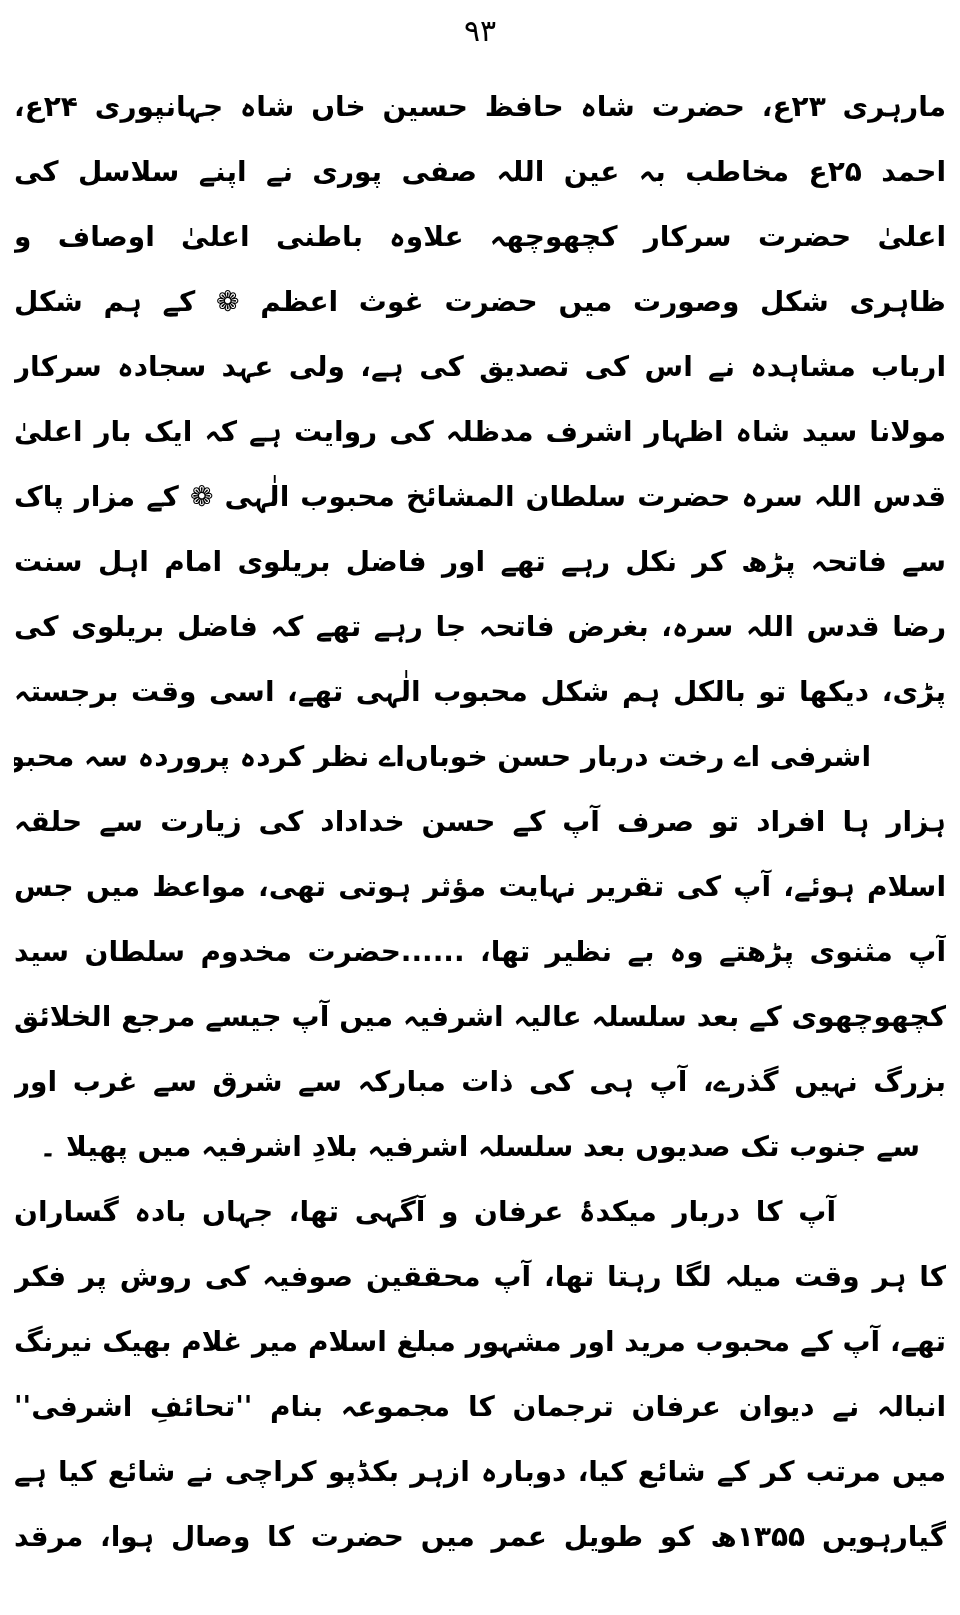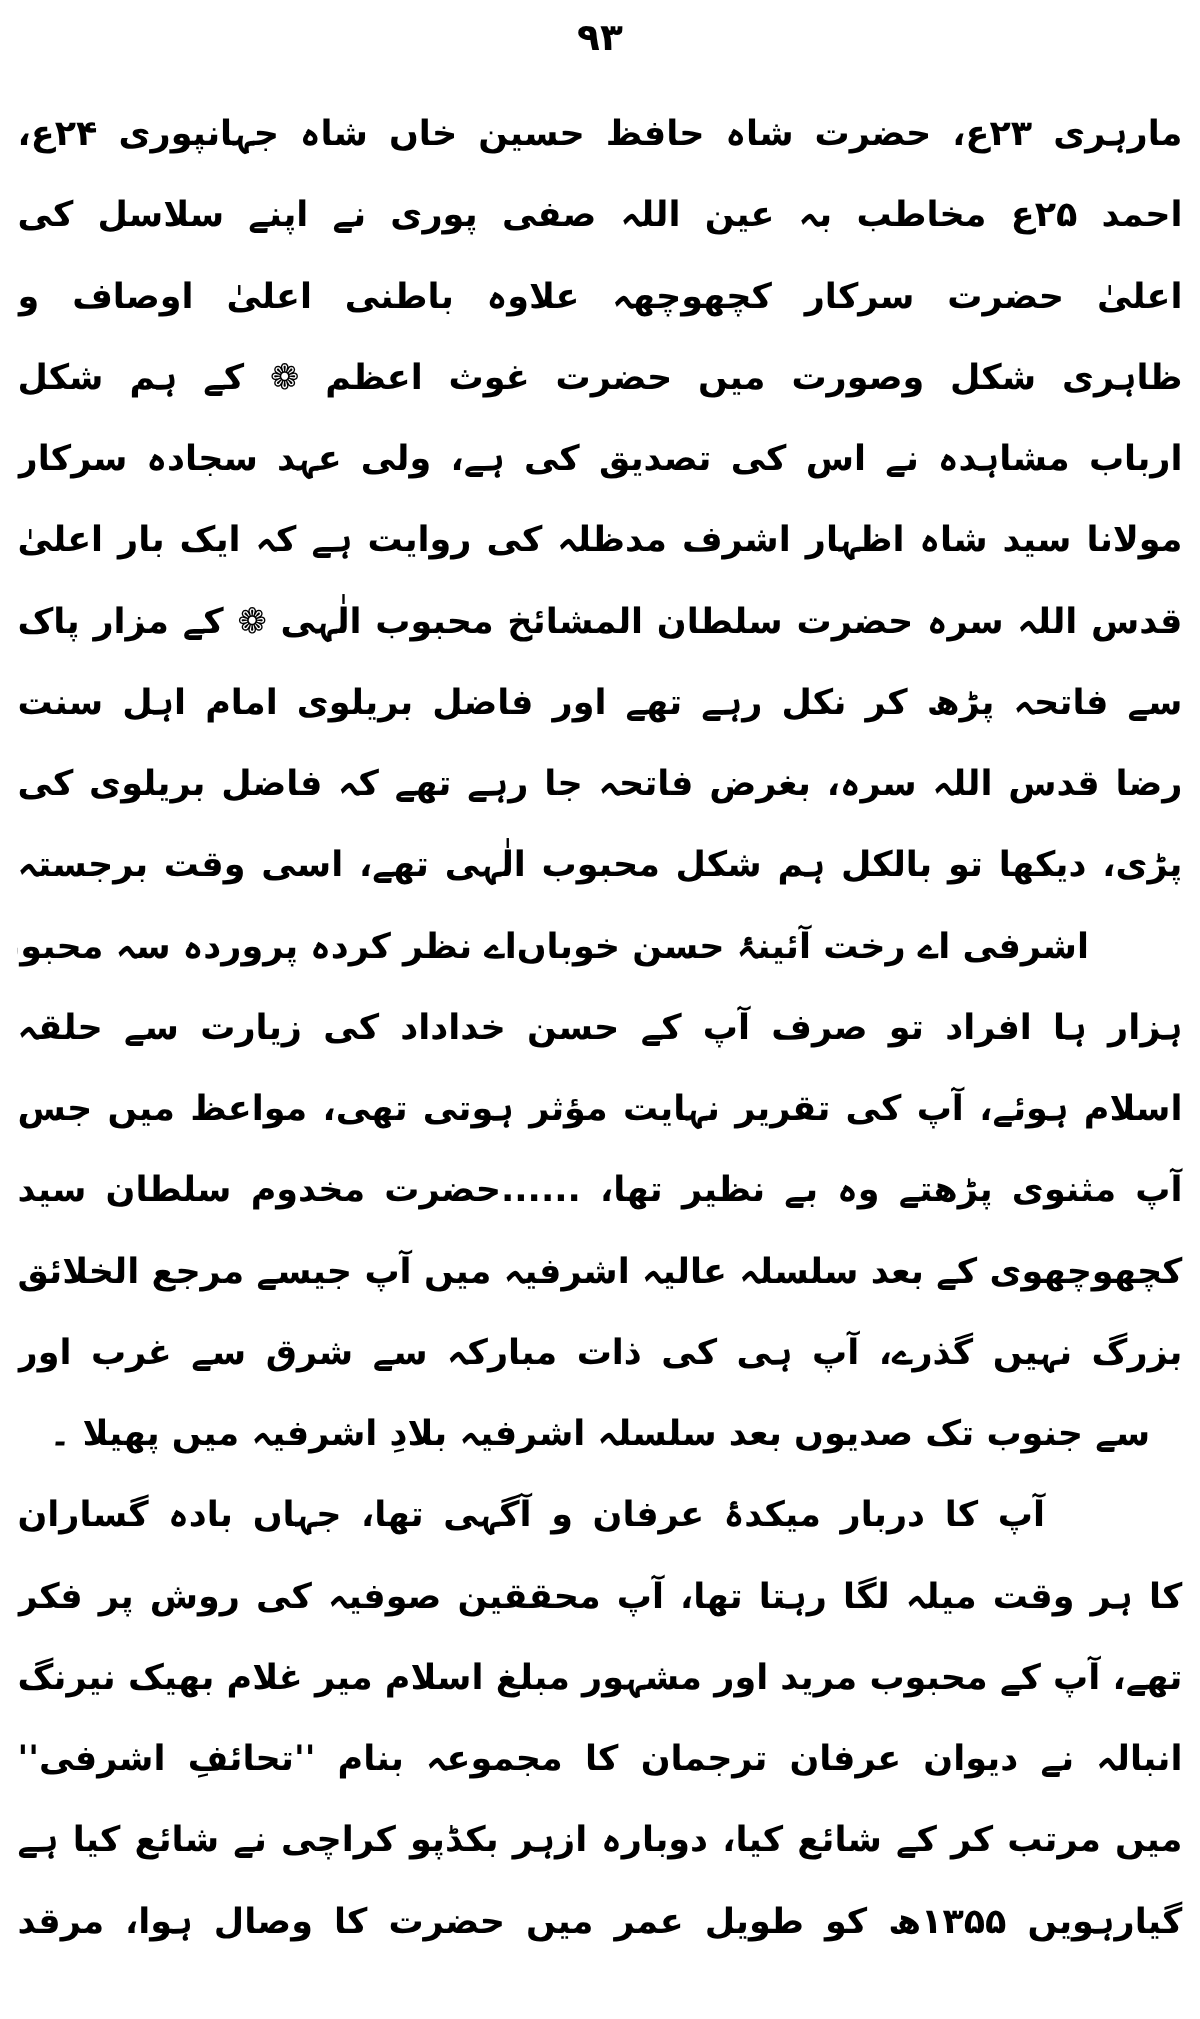--- a/index.html
+++ b/index.html
@@ -15,21 +15,21 @@
     color: #000000;
     direction: rtl;
     font-family: "DejaVu Sans", sans-serif;
     overflow: hidden;
   }
   .page-number {
     height: 52px;
     padding-top: 10px;
     text-align: center;
     font-size: 30px;
-    font-weight: 700;
+    font-weight: 400;
     line-height: 42px;
   }
   .text-block {
     margin-top: 12px;
     padding: 0 14px;
   }
   .line {
     height: 65px;
     line-height: 65px;
     font-size: 28px;
@@ -69,21 +69,21 @@
       <div class="line full">احمد ۲۵ع مخاطب بہ عین اللہ صفی پوری نے اپنے سلاسل کی اجازتیں عطا فرمائیں،</div>
       <div class="line full">اعلیٰ حضرت سرکار کچھوچھہ علاوہ باطنی اعلیٰ اوصاف و خصوصیات کے ساتھ</div>
       <div class="line full">ظاہری شکل وصورت میں حضرت غوث اعظم ❁ کے ہم شکل وصورت تھے،</div>
       <div class="line full">ارباب مشاہدہ نے اس کی تصدیق کی ہے، ولی عہد سجادہ سرکار کلاں حضرت</div>
       <div class="line full">مولانا سید شاہ اظہار اشرف مدظلہ کی روایت ہے کہ ایک بار اعلیٰ حضرت</div>
       <div class="line full">قدس اللہ سرہ حضرت سلطان المشائخ محبوب الٰہی ❁ کے مزار پاک کے اندر</div>
       <div class="line full">سے فاتحہ پڑھ کر نکل رہے تھے اور فاضل بریلوی امام اہل سنت مولانا شاہ احمد</div>
       <div class="line full">رضا قدس اللہ سرہ، بغرض فاتحہ جا رہے تھے کہ فاضل بریلوی کی نظر اعلیٰ حضرت پر</div>
       <div class="line full">پڑی، دیکھا تو بالکل ہم شکل محبوب الٰہی تھے، اسی وقت برجستہ یہ شعر کہا ۔</div>
       <div class="line couplet">
-        <span>اشرفی اے رخت آئینۂ حسن خوباں</span>
+        <span>اشرفی اے رخت دربار حسن خوباں</span>
         <span>اے نظر کردہ پروردہ سہ محبوباں</span>
       </div>
       <div class="line full">ہزار ہا افراد تو صرف آپ کے حسن خداداد کی زیارت سے حلقہ بگوش</div>
       <div class="line full">اسلام ہوئے، آپ کی تقریر نہایت مؤثر ہوتی تھی، مواعظ میں جس انداز میں</div>
       <div class="line full">آپ مثنوی پڑھتے وہ بے نظیر تھا، ......حضرت مخدوم سلطان سید اشرف سمنانی</div>
       <div class="line full">کچھوچھوی کے بعد سلسلہ عالیہ اشرفیہ میں آپ جیسے مرجع الخلائق کوئی دوسرے</div>
       <div class="line full">بزرگ نہیں گذرے، آپ ہی کی ذات مبارکہ سے شرق سے غرب اور شمال</div>
       <div class="line center">سے جنوب تک صدیوں بعد سلسلہ اشرفیہ بلادِ اشرفیہ میں پھیلا ۔</div>
       <div class="line indent">آپ کا دربار میکدۂ عرفان و آگہی تھا، جہاں بادہ گساران طریقت</div>
       <div class="line full">کا ہر وقت میلہ لگا رہتا تھا، آپ محققین صوفیہ کی روش پر فکر سخن بھی فرماتے</div>

